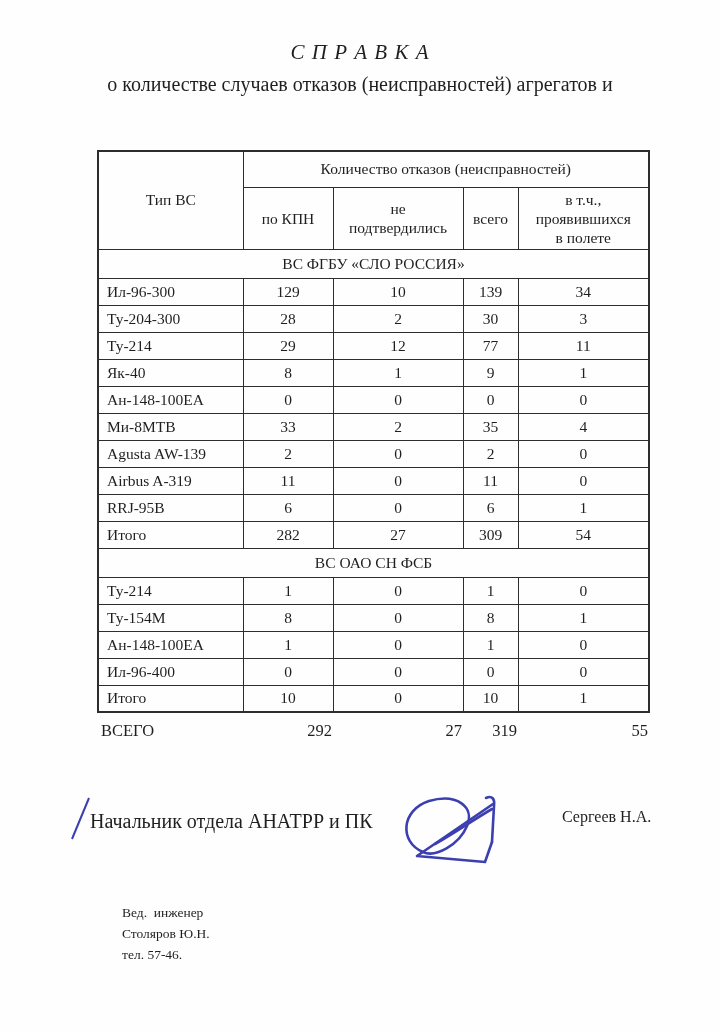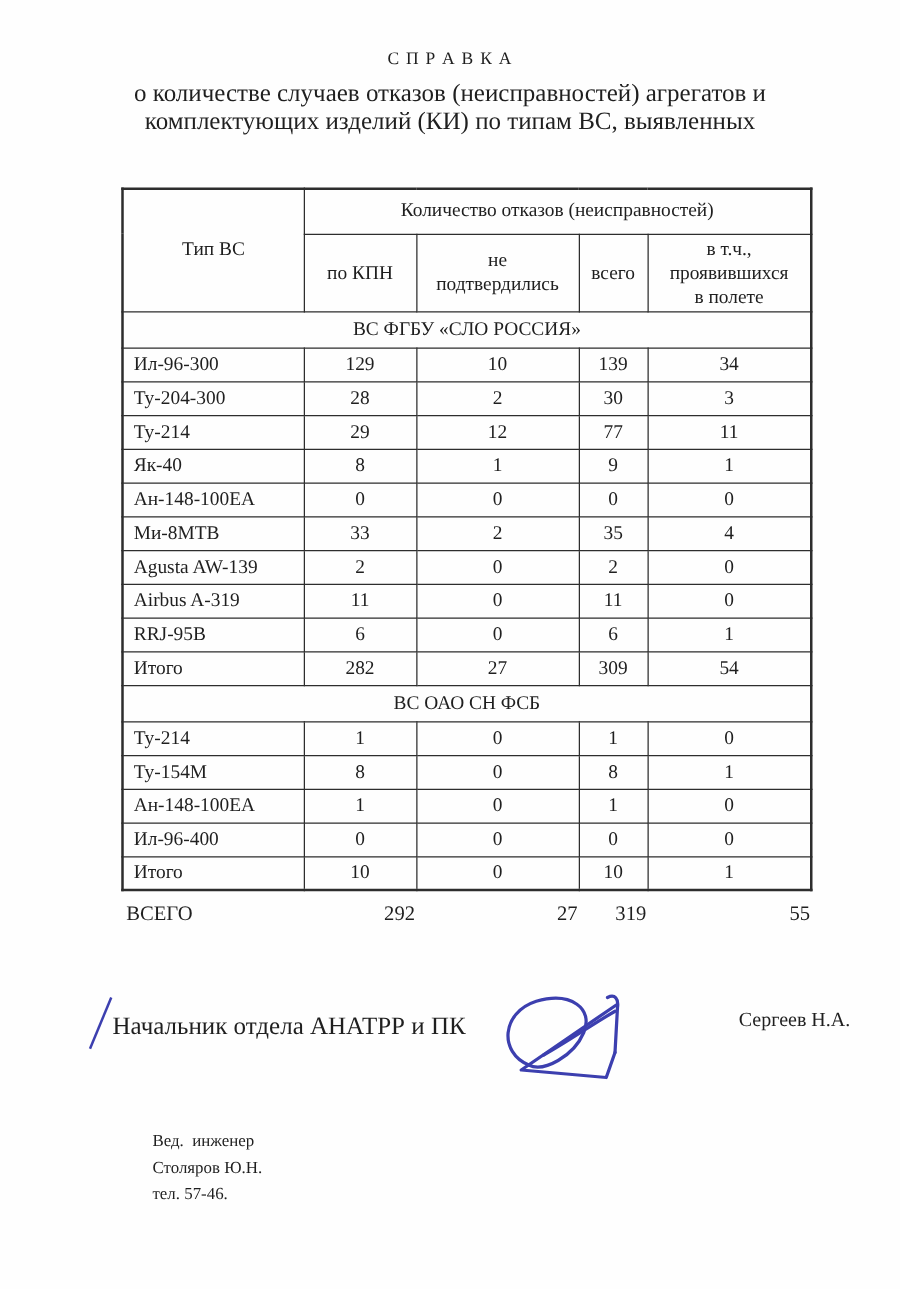--- a/index.html
+++ b/index.html
@@ -12,25 +12,26 @@
     font-family: "Liberation Serif", serif;
     color: #1f1f1f;
     overflow: hidden;
   }
   .title-block {
     position: absolute;
     top: 40px; left: 0; right: 0;
     text-align: center;
   }
   .doc-title {
-    font-size: 14px;
+    font-size: 21px;
     font-weight: normal;
     letter-spacing: 1px;
     margin-bottom: 8px;
     white-space: pre;
+    font-style: italic;
   }
   .doc-subtitle {
     font-size: 20px;
     line-height: 22px;
   }
   .table-wrap {
     position: absolute;
     top: 150px;
     left: 97px;
     width: 553px;
@@ -93,40 +94,38 @@
     font-size: 20px;
   }
   .signature-svg {
     position: absolute;
     left: 393px; top: -2px;
   }
   .sign-name {
     position: absolute;
     left: 562px; top: 16px;
     font-size: 16px;
-    margin-left: 29px;
   }
   .footer-block {
     position: absolute;
     top: 902px; left: 122px;
     font-size: 13.5px;
     line-height: 21px;
   }
   .footer-line { white-space: pre; }
 </style>
 </head>
 <body>
 
 <div class="page">
 
   <div class="title-block">
     <div class="doc-title">С П Р А В К А</div>
     <div class="doc-subtitle">
       <div>о количестве случаев отказов (неисправностей) агрегатов и</div>
-      <div>комплектующих изделий (КИ) по типам ВС, выявленных</div>
     </div>
   </div>
 
   <div class="table-wrap">
     <table class="report">
       <colgroup>
         <col style="width:145px">
         <col style="width:90px">
         <col style="width:130px">
         <col style="width:55px">

